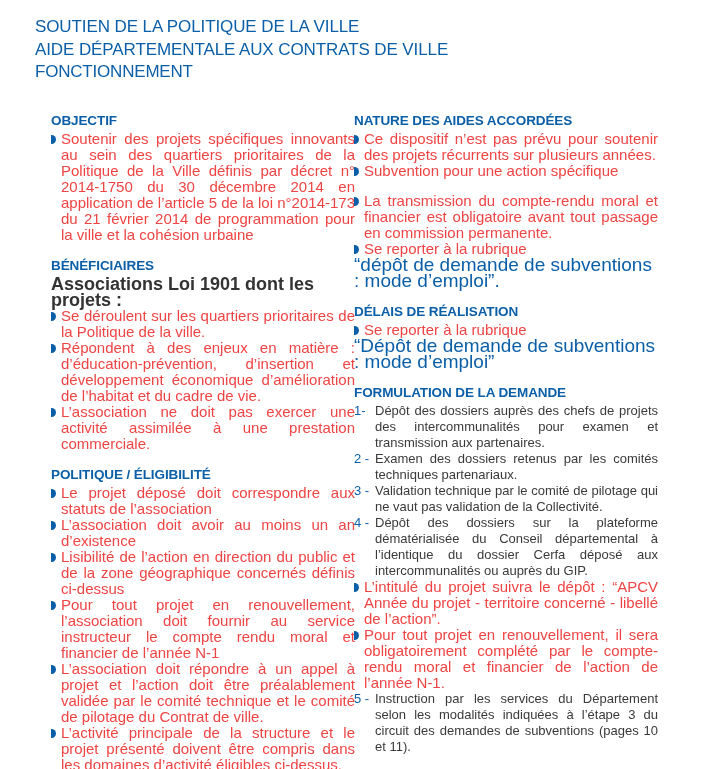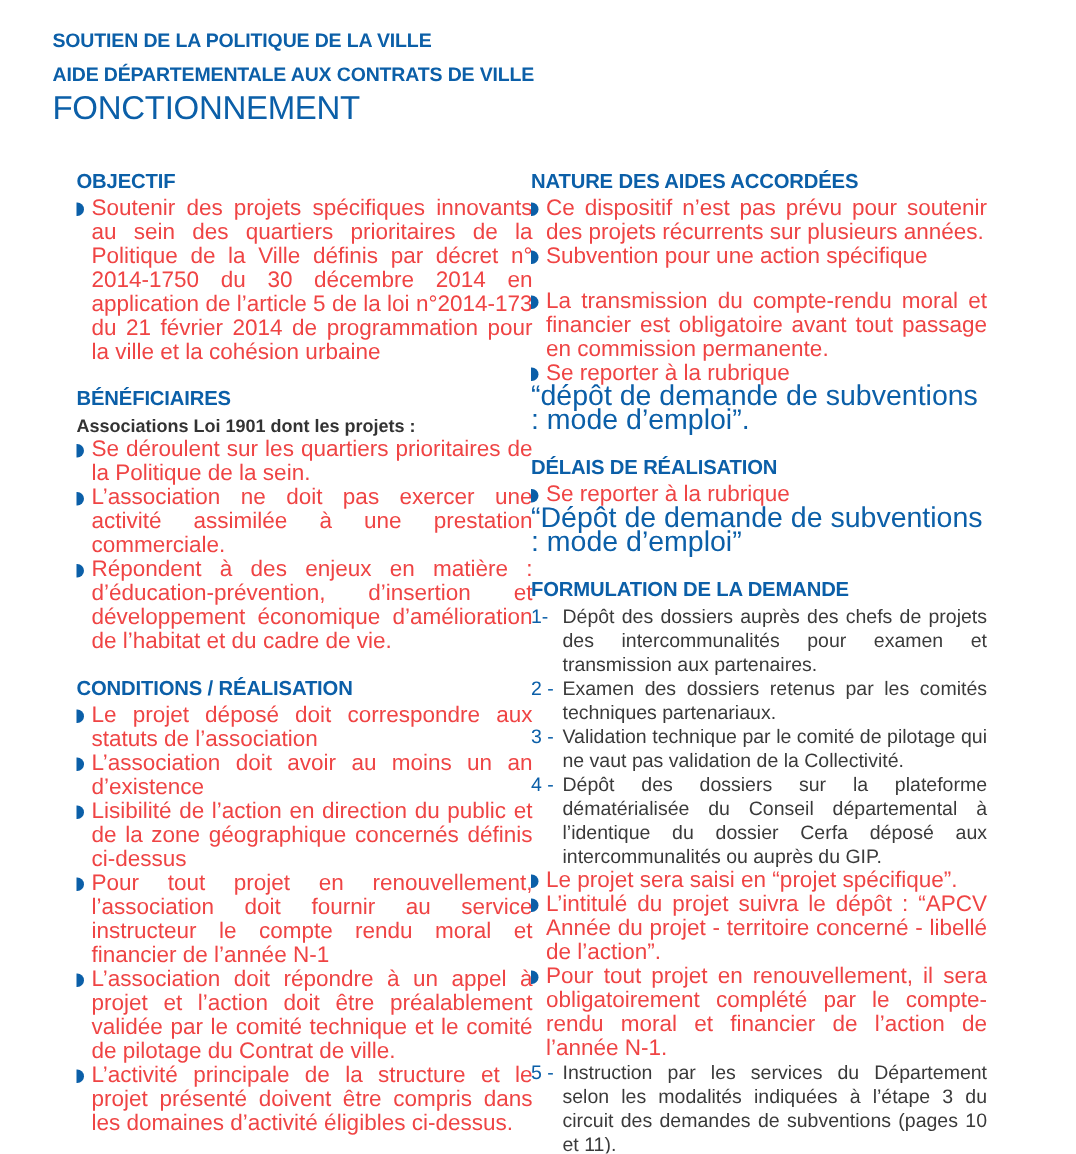--- a/index.html
+++ b/index.html
@@ -1,25 +1,25 @@
 <!DOCTYPE html>
 <html><head>
 <meta charset="utf-8">
 <style>
   html, body { margin: 0; padding: 0; background: #ffffff; }
   body { width: 717px; height: 769px; position: relative; overflow: hidden; font-family: "Liberation Sans", sans-serif; color: #3a3a3a; }
   .header { position: absolute; left: 35px; top: 15px; }
-  .title-line { color: #0b5fa8; font-weight: bold; font-size: 13px; line-height: 23px; letter-spacing: -0.1px; white-space: nowrap; }
-  .subtitle { color: #0b5fa8; font-size: 22px; line-height: 22px; letter-spacing: -0.2px; }
+  .title-line { color: #0b5fa8; font-weight: normal; font-size: 17px; line-height: 23px; letter-spacing: -0.1px; white-space: nowrap; }
+  .subtitle { color: #0b5fa8; font-size: 17px; line-height: 22px; letter-spacing: -0.2px; }
   .col { position: absolute; top: 112px; }
   .col-left { left: 51px; width: 304px; }
   .col-right { left: 354px; width: 304px; }
   .section { margin-bottom: 14px; }
   .section h2 { margin: 0 0 2px 0; color: #0b5fa8; font-size: 13.5px; line-height: 17px; font-weight: bold; letter-spacing: -0.1px; }
-  .sub-label { font-weight: bold; font-size: 12px; line-height: 16px; color: #333; }
+  .sub-label { font-weight: bold; font-size: 18px; line-height: 16px; color: #333; }
   .item { position: relative; padding-left: 10px; font-size: 15px; line-height: 16px; text-align: justify; color: #ef4444; }
   .bullet { position: absolute; left: 0; top: 4px; width: 5px; height: 9px; background: #0b5fa8; border-radius: 0 5px 5px 0; }
   .num-item { position: relative; padding-left: 21px; font-size: 13px; line-height: 16px; text-align: justify; color: #3a3a3a; }
   .num { position: absolute; left: 0; top: 0; color: #0b5fa8; white-space: nowrap; }
   .link-text { font-size: 19px; line-height: 16px; color: #0b5fa8; }
 </style>
 </head>
 <body>
 
 <div class="header">
@@ -36,34 +36,34 @@
       <span class="bullet"></span>
       <span>Soutenir des projets spécifiques innovants au sein des quartiers prioritaires de la Politique de la Ville définis par décret n° 2014-1750 du 30 décembre 2014 en application de l’article 5 de la loi n°2014-173 du 21 février 2014 de programmation pour la ville et la cohésion urbaine</span>
     </div>
   </div>
 
   <div class="section">
     <h2>BÉNÉFICIAIRES</h2>
     <div class="sub-label">Associations Loi 1901 dont les projets :</div>
     <div class="item">
       <span class="bullet"></span>
-      <span>Se déroulent sur les quartiers prioritaires de la Politique de la sein.</span>
+      <span>Se déroulent sur les quartiers prioritaires de la Politique de la ville.</span>
+    </div>
+    <div class="item">
+      <span class="bullet"></span>
+      <span>Répondent à des enjeux en matière : d’éducation-prévention, d’insertion et développement économique d’amélioration de l’habitat et du cadre de vie.</span>
     </div>
     <div class="item">
       <span class="bullet"></span>
       <span>L’association ne doit pas exercer une activité assimilée à une prestation commerciale.</span>
     </div>
-    <div class="item">
-      <span class="bullet"></span>
-      <span>Répondent à des enjeux en matière : d’éducation-prévention, d’insertion et développement économique d’amélioration de l’habitat et du cadre de vie.</span>
-    </div>
   </div>
 
   <div class="section">
-    <h2>CONDITIONS / RÉALISATION</h2>
+    <h2>POLITIQUE / ÉLIGIBILITÉ</h2>
     <div class="item">
       <span class="bullet"></span>
       <span>Le projet déposé doit correspondre aux statuts de l’association</span>
     </div>
     <div class="item">
       <span class="bullet"></span>
       <span>L’association doit avoir au moins un an d’existence</span>
     </div>
     <div class="item">
       <span class="bullet"></span>
@@ -132,24 +132,20 @@
     <div class="num-item">
       <span class="num">3 -</span>
       <span>Validation technique par le comité de pilotage qui ne vaut pas validation de la Collectivité.</span>
     </div>
     <div class="num-item">
       <span class="num">4 -</span>
       <span>Dépôt des dossiers sur la plateforme dématérialisée du Conseil départemental à l’identique du dossier Cerfa déposé aux intercommunalités ou auprès du GIP.</span>
     </div>
     <div class="item">
       <span class="bullet"></span>
-      <span>Le projet sera saisi en “projet spécifique”.</span>
-    </div>
-    <div class="item">
-      <span class="bullet"></span>
       <span>L’intitulé du projet suivra le dépôt : “APCV Année du projet - territoire concerné - libellé de l’action”.</span>
     </div>
     <div class="item">
       <span class="bullet"></span>
       <span>Pour tout projet en renouvellement, il sera obligatoirement complété par le compte-rendu moral et financier de l’action de l’année N-1.</span>
     </div>
     <div class="num-item">
       <span class="num">5 -</span>
       <span>Instruction par les services du Département selon les modalités indiquées à l’étape 3 du circuit des demandes de subventions (pages 10 et 11).</span>
     </div>

